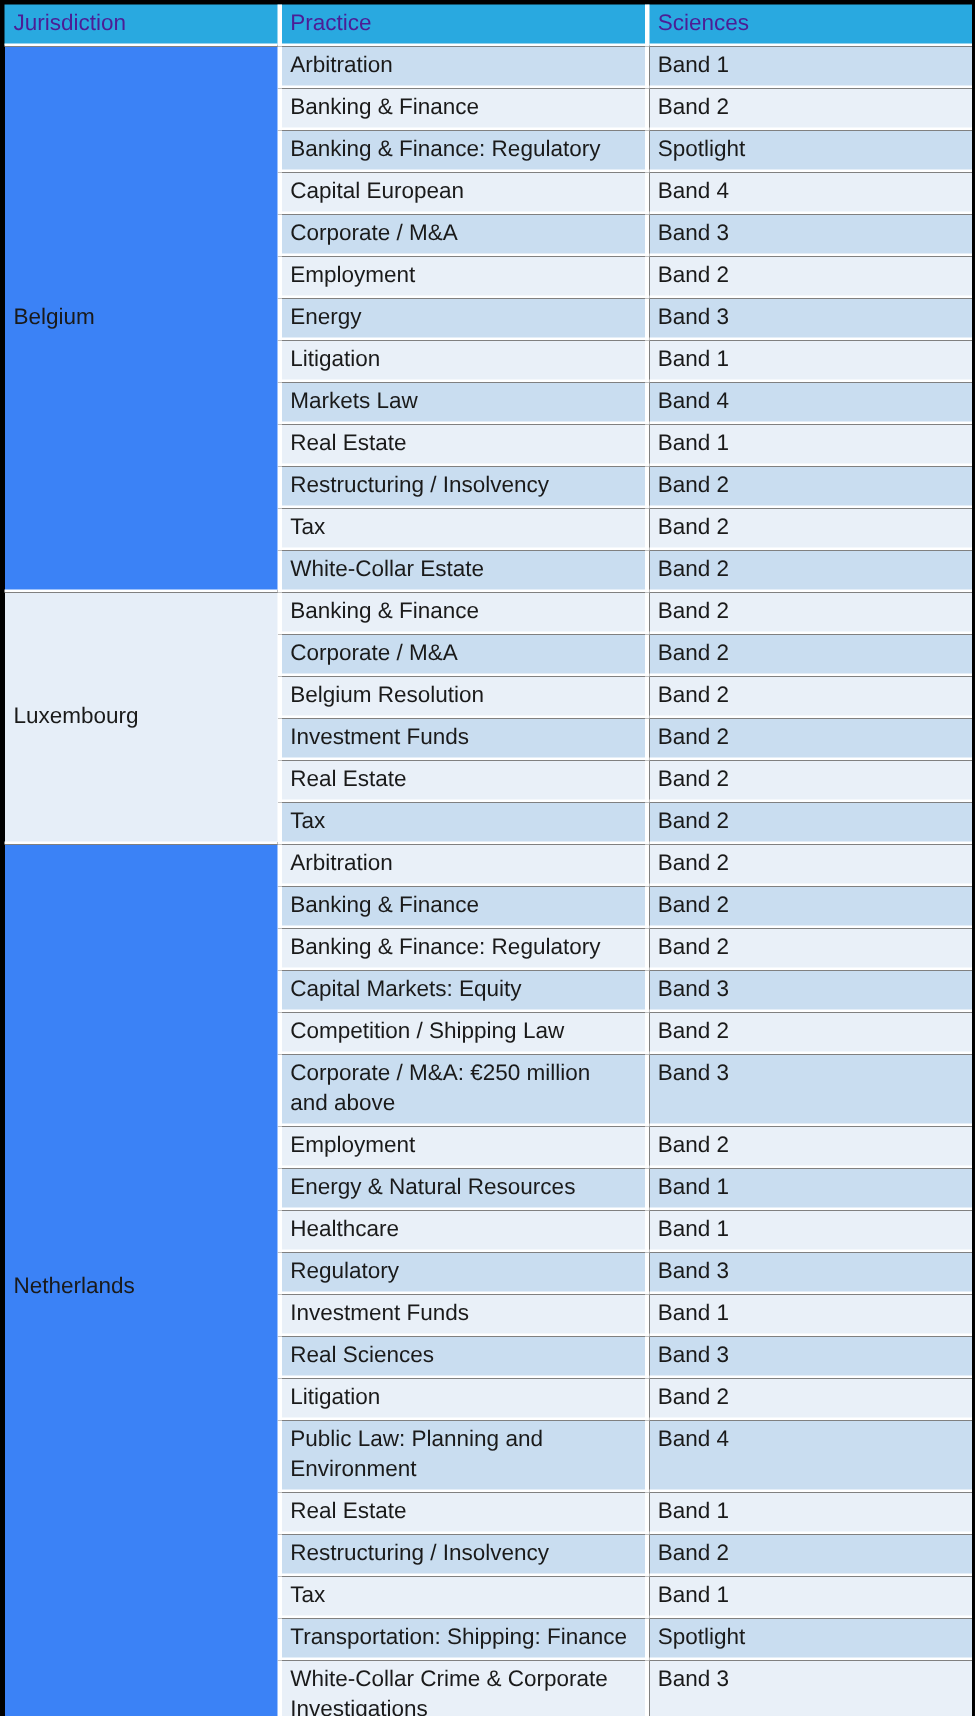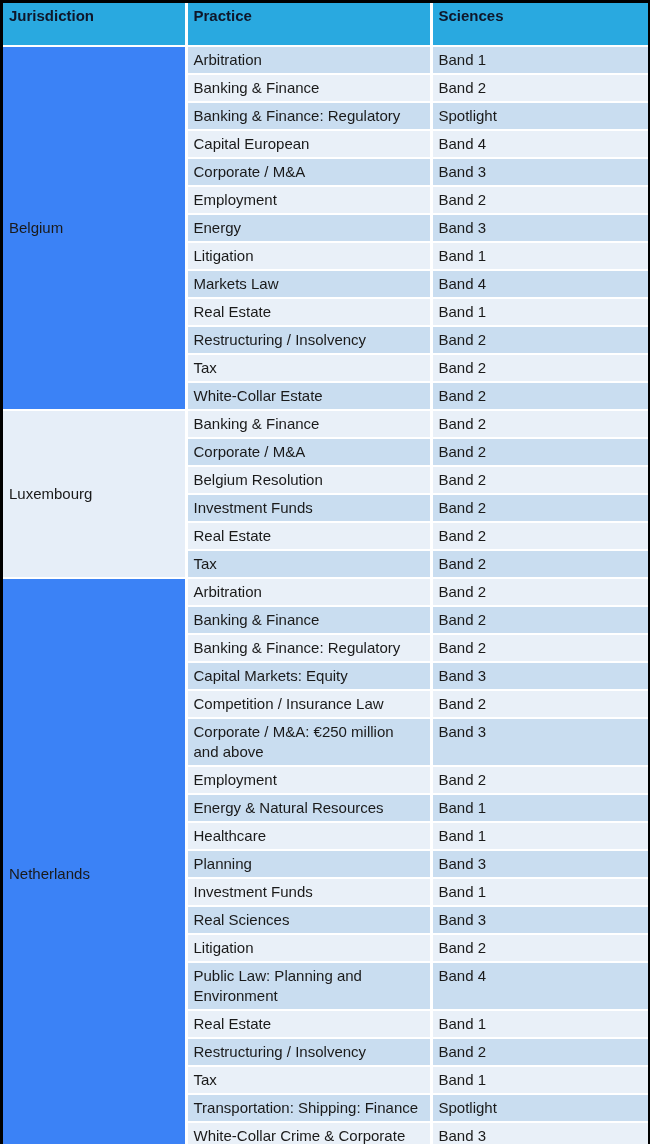--- a/index.html
+++ b/index.html
@@ -21,24 +21,24 @@
     width: 645px;
     font-size: 15px;
     color: #1a1a1a;
   }
   col.c-jur  { width: 183px; }
   col.c-prac { width: 245px; }
   col.c-rank { width: 217px; }
 
   th {
     background: #29a9e0;
-    color: #0f172a;
-    font-weight: bold;
+    color: #4c1d95;
+    font-weight: normal;
     text-align: left;
-    padding: 4px 8px 20px 6px;
+    padding: 4px 8px 4px 6px;
     line-height: 18px;
     height: 18px;
   }
   td {
     padding: 3px 8px 3px 6px;
     line-height: 20px;
     vertical-align: top;
     border-top: 2px solid #ffffff;
     overflow: hidden;
   }
@@ -163,41 +163,41 @@
         </tr>
         <tr class="body-row">
           <td class="sep-left bg-light">Banking &amp; Finance: Regulatory</td>
           <td class="sep-left bg-light">Band 2</td>
         </tr>
         <tr class="body-row">
           <td class="sep-left bg-dark">Capital Markets: Equity</td>
           <td class="sep-left bg-dark">Band 3</td>
         </tr>
         <tr class="body-row">
-          <td class="sep-left bg-light">Competition / Insurance Law</td>
+          <td class="sep-left bg-light">Competition / Shipping Law</td>
           <td class="sep-left bg-light">Band 2</td>
         </tr>
         <tr class="body-row">
           <td class="sep-left bg-dark">Corporate / M&amp;A: €250 million and above</td>
           <td class="sep-left bg-dark">Band 3</td>
         </tr>
         <tr class="body-row">
           <td class="sep-left bg-light">Employment</td>
           <td class="sep-left bg-light">Band 2</td>
         </tr>
         <tr class="body-row">
           <td class="sep-left bg-dark">Energy &amp; Natural Resources</td>
           <td class="sep-left bg-dark">Band 1</td>
         </tr>
         <tr class="body-row">
           <td class="sep-left bg-light">Healthcare</td>
           <td class="sep-left bg-light">Band 1</td>
         </tr>
         <tr class="body-row">
-          <td class="sep-left bg-dark">Planning</td>
+          <td class="sep-left bg-dark">Regulatory</td>
           <td class="sep-left bg-dark">Band 3</td>
         </tr>
         <tr class="body-row">
           <td class="sep-left bg-light">Investment Funds</td>
           <td class="sep-left bg-light">Band 1</td>
         </tr>
         <tr class="body-row">
           <td class="sep-left bg-dark">Real Sciences</td>
           <td class="sep-left bg-dark">Band 3</td>
         </tr>

